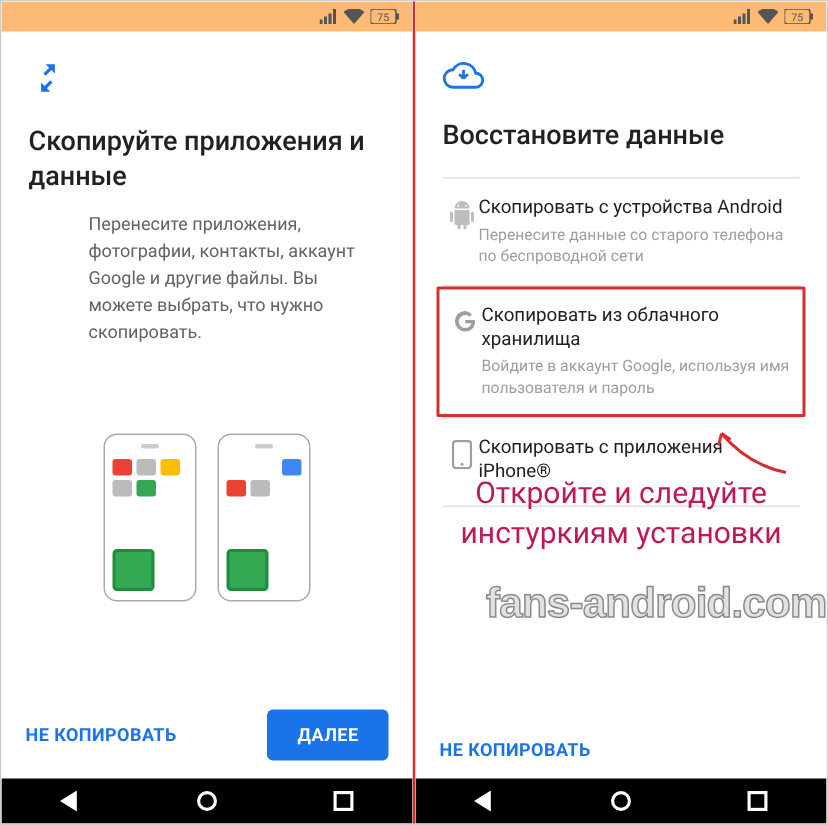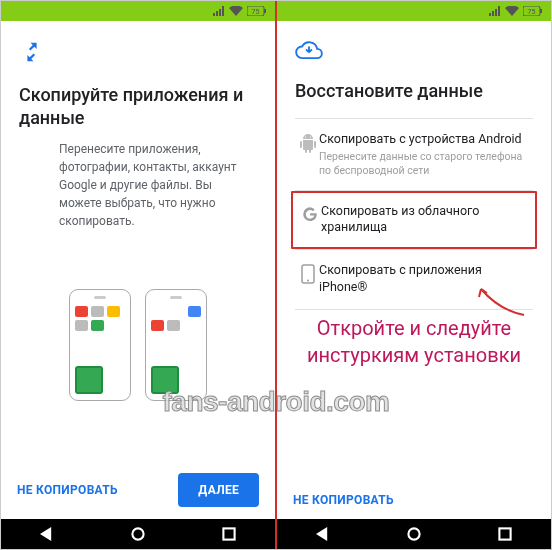--- a/index.html
+++ b/index.html
@@ -1,20 +1,20 @@
 <!DOCTYPE html>
 <html><head>
 <meta charset="utf-8">
 <style>
   * { box-sizing: border-box; margin: 0; padding: 0; }
   body { font-family: Roboto, Arial, sans-serif; background: #fff; }
   .container { width: 552px; height: 550px; display: flex; position: relative; border: 1px solid #ccc; }
   .divider { width: 2px; background: #d32f2f; }
   .screen { flex: 1; background: #fff; display: flex; flex-direction: column; position: relative; overflow: hidden; }
-  .statusbar { height: 20px; background: #84cc16; display: flex; justify-content: flex-end; align-items: center; padding-right: 8px; gap: 4px; font-size: 10px; color: #555; }
+  .statusbar { height: 20px; background: #fdba74; display: flex; justify-content: flex-end; align-items: center; padding-right: 8px; gap: 4px; font-size: 10px; color: #555; }
   .content { flex: 1; padding: 18px 18px 0 18px; display: flex; flex-direction: column; }
   .hero-icon { margin-bottom: 14px; }
   .title { font-size: 18px; font-weight: 500; line-height: 1.3; color: #202124; margin-bottom: 10px; }
   .desc { font-size: 12px; line-height: 1.5; color: #5f6368; margin-left: 40px; }
   .illustration { flex: 1; display: flex; align-items: center; justify-content: center; padding: 10px 0; }
   .phones { display: flex; gap: 14px; }
   .phone { width: 62px; height: 112px; border: 1.5px solid #aaa; border-radius: 9px; background: #fff; display: flex; flex-direction: column; padding: 6px 5px; gap: 3px; }
   .phone-sp { width: 12px; height: 3px; background: #ccc; margin: 0 auto 4px; border-radius: 2px; }
   .irow { display: flex; gap: 3px; flex-wrap: wrap; }
   .chip { width: 13px; height: 11px; border-radius: 2px; }
@@ -26,21 +26,21 @@
   .list { margin-top: 6px; display: flex; flex-direction: column; }
   .list-divider { height: 1px; background: #e0e0e0; }
   .list-item { display: flex; padding: 12px 2px; cursor: pointer; align-items: flex-start; }
   .list-icon { width: 22px; display: flex; justify-content: center; padding-top: 2px; }
   .list-text { flex: 1; }
   .list-title { font-size: 12.5px; color: #202124; line-height: 1.3; margin-bottom: 2px; }
   .list-sub { font-size: 10.5px; color: #9e9e9e; line-height: 1.35; }
   .highlight { border: 2px solid #d32f2f; border-radius: 1px; margin: 0 -4px; padding: 10px 6px !important; justify-content: center; }
   .arrow-wrap { position: absolute; top: 284px; right: 22px; }
   .annotation { position: absolute; top: 314px; left: 0; right: 0; text-align: center; color: #be185d; font-size: 20px; line-height: 1.35; padding: 0 10px; }
-  .watermark { position: absolute; top: 385px; left: 0; right: 0; text-align: center; font-size: 28px; font-family: Arial, sans-serif; font-weight: 700; color: #ddd; letter-spacing: -.5px; opacity: .85; -webkit-text-stroke: 1px #777; pointer-events: none; }
+  .watermark { position: absolute; top: 385px; left: 0; right: 0; text-align: right; font-size: 28px; font-family: Arial, sans-serif; font-weight: 700; color: #ddd; letter-spacing: -.5px; opacity: .85; -webkit-text-stroke: 1px #777; pointer-events: none; }
 </style>
 </head>
 <body>
 
 <div class="container">
 
   <div class="screen">
     <div class="statusbar">
       <svg width="12" height="10" viewBox="0 0 12 10">
           <path fill="#555" d="M0 10h2V7H0zM3 10h2V5H3zM6 10h2V3H6zM9 10h2V0H9z"></path>
@@ -151,20 +151,21 @@
         </div>
         <div class="list-divider"></div>
         <div class="list-item highlight">
           <div class="list-icon">
             <svg width="18" height="18" viewBox="0 0 24 24">
                 <path fill="#9e9e9e" d="M21.35 11.1h-9.18v2.92h5.5a4.72 4.72 0 01-2.05 3.1v.02a5.67 5.67 0 01-3.45 1.06 5.78 5.78 0 01-5.44-4 5.78 5.78 0 015.44-7.56c1.47 0 2.8.52 3.84 1.53l2.17-2.17A9.17 9.17 0 0012.17 3a9.2 9.2 0 000 18.4c5.02 0 8.72-3.5 8.72-8.7 0-.58-.06-1.14-.17-1.6z"></path>
               </svg>
           </div>
           <div class="list-text">
             <div class="list-title">Скопировать из облачного хранилища</div>
+            <div class="list-sub">Войдите в аккаунт Google, используя имя пользователя и пароль</div>
           </div>
         </div>
         <div class="list-divider"></div>
         <div class="list-item">
           <div class="list-icon">
             <svg width="14" height="20" viewBox="0 0 14 20">
                 <rect x="1" y="1" width="12" height="18" rx="2" fill="none" stroke="#9e9e9e" stroke-width="1.5"></rect>
                 <circle cx="7" cy="16.5" r="1" fill="#9e9e9e"></circle>
               </svg>
           </div>

